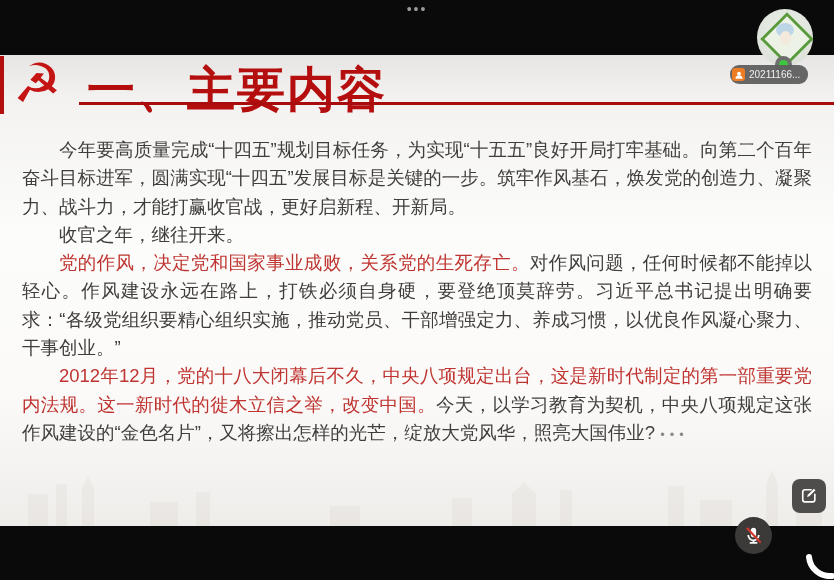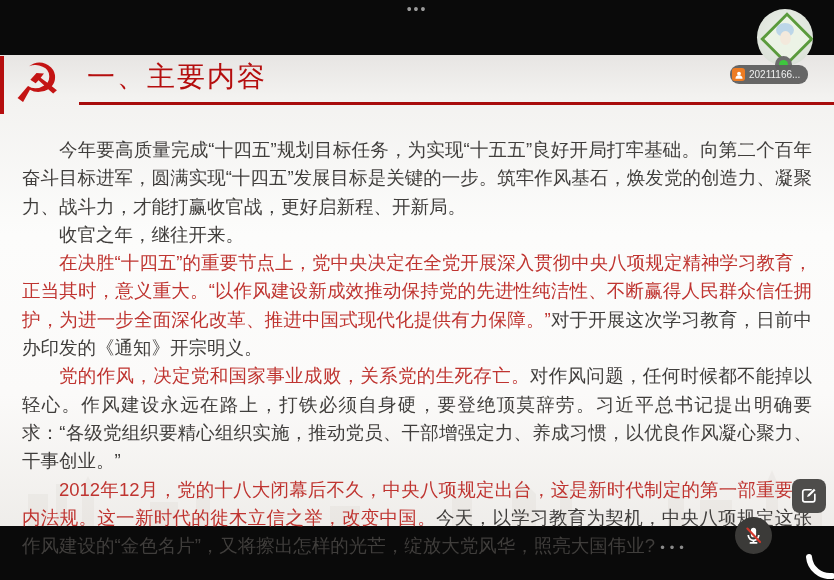--- a/index.html
+++ b/index.html
@@ -9,21 +9,21 @@
   
   .top-dots{position:absolute;left:400px;top:1px;width:34px;text-align:center;
             color:#9a9a9a;font-size:14px;letter-spacing:2px;cursor:pointer;}
 
   
   .slide{position:absolute;left:0;top:55px;width:834px;height:471px;
          background:linear-gradient(180deg,#e7e5e3 0%,#f3f2f0 9%,#fcfcfb 38%,#fbfaf9 72%,#efedea 100%);}
   .red-sliver{position:absolute;left:0;top:1px;width:4px;height:58px;background:var(--title-red);}
   .emblem{position:absolute;left:13px;top:0px;font-size:54px;line-height:1.05;
           color:var(--emblem-red);font-weight:bold;}
-  .slide-title{position:absolute;left:87px;top:3px;font-size:28px;font-weight:normal;
+  .slide-title{position:absolute;left:87px;top:3px;font-size:48px;font-weight:bold;
                color:var(--title-red);letter-spacing:2px;
                font-family:"DejaVu Serif","Liberation Serif",serif;}
   .title-rule{position:absolute;left:79px;right:0;top:47px;height:3px;background:#a80c0c;}
   .slide-body{position:absolute;left:22px;top:81px;width:790px;text-align:justify;}
   .slide-body p{margin:0;text-indent:2em;font-size:18.5px;line-height:28.3px;}
   .seg-black{color:var(--body-black);}
   .seg-red{color:var(--body-red);}
   .seg-dots{color:#8a8a8a;font-size:13px;letter-spacing:5px;}
   .skyline{position:absolute;left:0;bottom:0;width:834px;height:72px;opacity:.55;}
 
@@ -88,21 +88,20 @@
     </svg>
 
     <div class="red-sliver"></div>
     <div class="emblem">☭</div>
     <div class="slide-title">一、主要内容</div>
     <div class="title-rule"></div>
 
     <div class="slide-body">
         <p><span class="seg-black">今年要高质量完成“十四五”规划目标任务，为实现“十五五”良好开局打牢基础。向第二个百年奋斗目标进军，圆满实现“十四五”发展目标是关键的一步。筑牢作风基石，焕发党的创造力、凝聚力、战斗力，才能打赢收官战，更好启新程、开新局。</span></p>
         <p><span class="seg-black">收官之年，继往开来。</span></p>
-        <p><span class="seg-red">在决胜“十四五”的重要节点上，党中央决定在全党开展深入贯彻中央八项规定精神学习教育，正当其时，意义重大。“以作风建设新成效推动保持党的先进性纯洁性、不断赢得人民群众信任拥护，为进一步全面深化改革、推进中国式现代化提供有力保障。”</span><span class="seg-black">对于开展这次学习教育，日前中办印发的《通知》开宗明义。</span></p>
         <p><span class="seg-red">党的作风，决定党和国家事业成败，关系党的生死存亡。</span><span class="seg-black">对作风问题，任何时候都不能掉以轻心。作风建设永远在路上，打铁必须自身硬，要登绝顶莫辞劳。习近平总书记提出明确要求：“各级党组织要精心组织实施，推动党员、干部增强定力、养成习惯，以优良作风凝心聚力、干事创业。”</span></p>
         <p><span class="seg-red">2012年12月，党的十八大闭幕后不久，中央八项规定出台，这是新时代制定的第一部重要党内法规。这一新时代的徙木立信之举，改变中国。</span><span class="seg-black">今天，以学习教育为契机，中央八项规定这张作风建设的“金色名片”，又将擦出怎样的光芒，绽放大党风华，照亮大国伟业? </span><span class="seg-dots">•••</span></p>
       </div>
   </div>
 
   <div class="avatar">
     <div class="diamond"></div>
     <div class="hair"></div>
     <div class="face"></div>
   </div>

